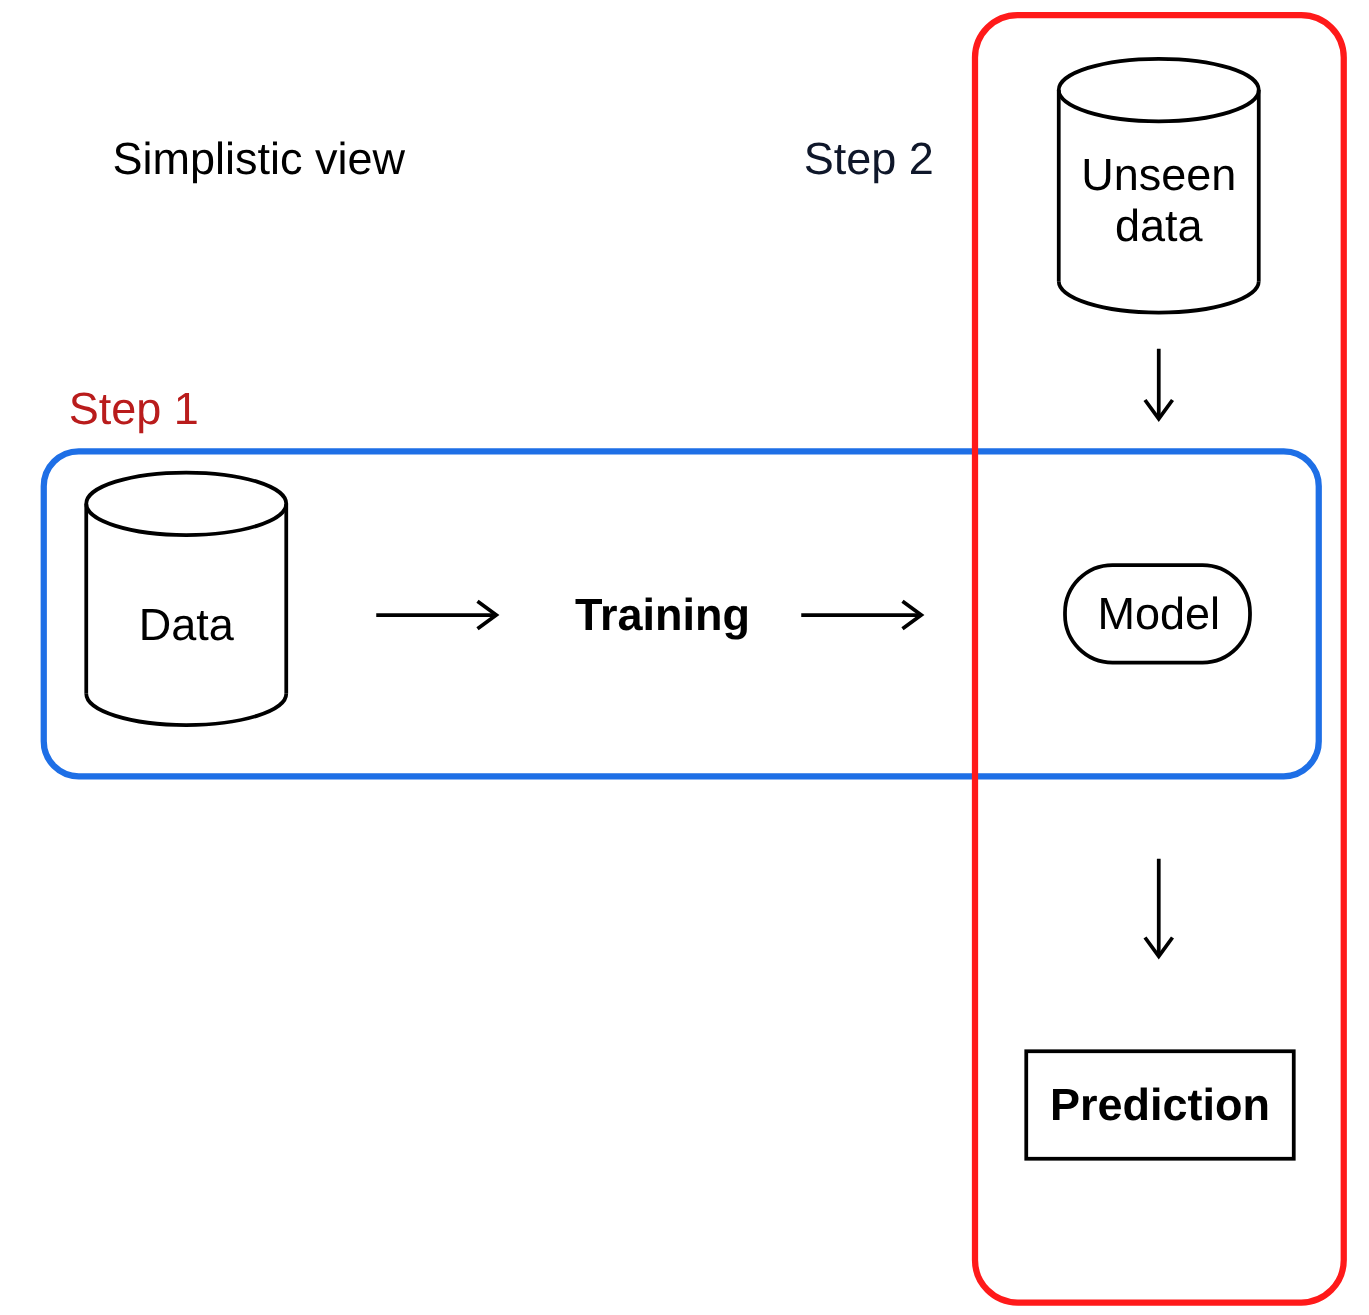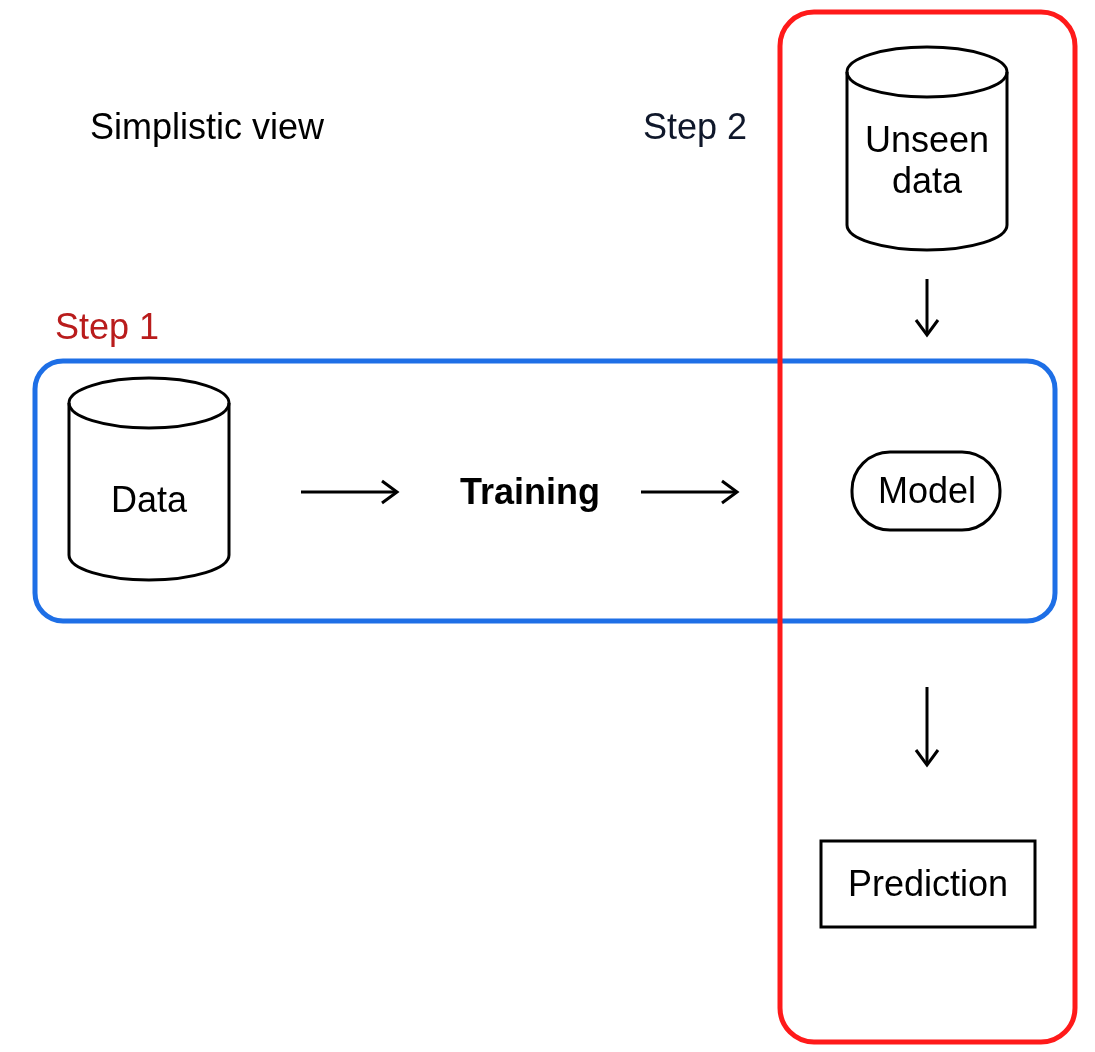--- a/index.html
+++ b/index.html
@@ -87,15 +87,15 @@
 
   <div class="lbl center" style="left:149px; top:500px;">Data</div>
 
   <div class="lbl center" style="left:530px; top:492px;font-weight:bold;">Training</div>
 
   <div class="lbl center" style="left:927px; top:491px;text-align:right;">Model</div>
 
   <div class="lbl center" style="left:927px; top:160px;">Unseen
 data</div>
 
-  <div class="lbl center" style="left:928px; top:884px;">Prediction</div>
+  <div class="lbl center" style="left:928px; top:884px;font-weight:bold;">Prediction</div>
 
 </div>
 
 </body></html>

